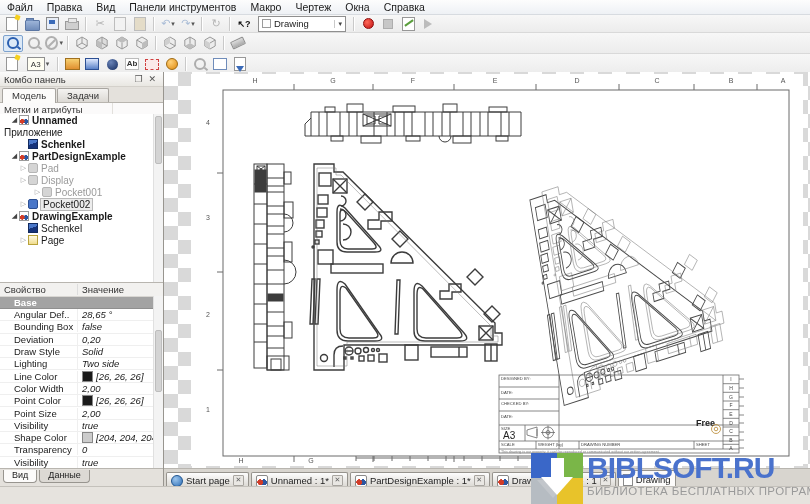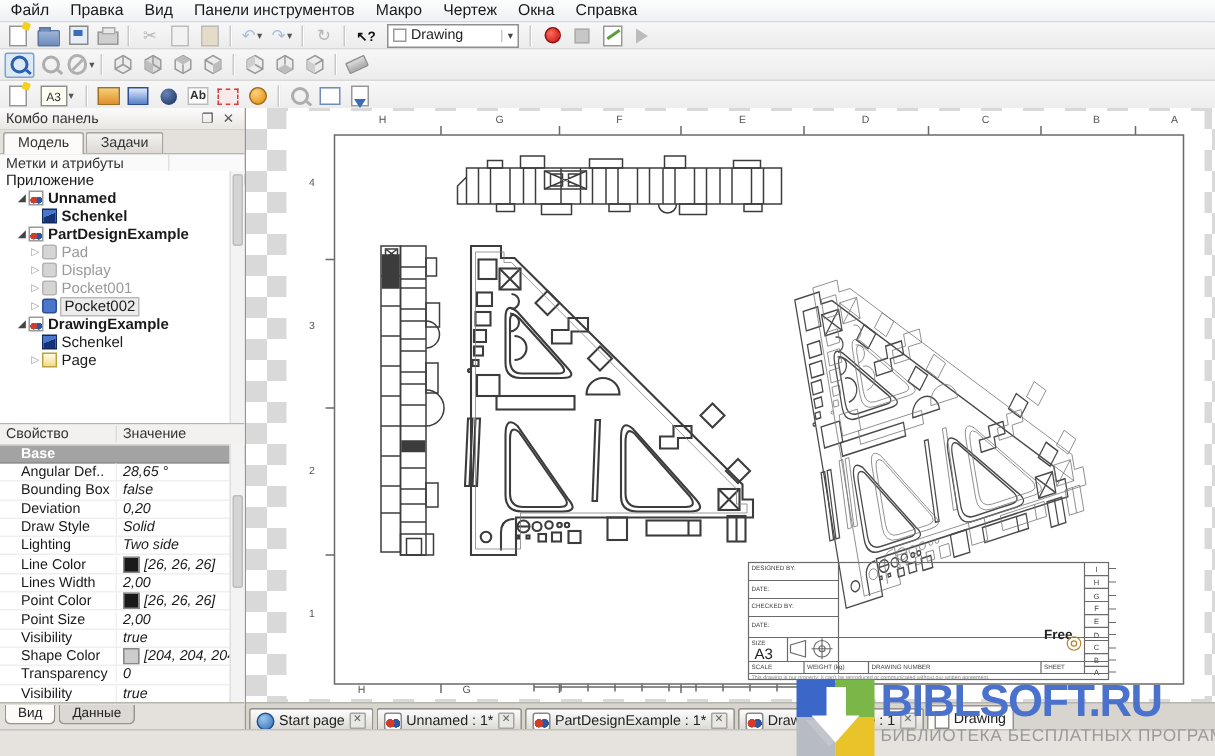--- a/index.html
+++ b/index.html
@@ -322,48 +322,48 @@
   </div>
   <div class="dock-tabs">
     <span class="dtab active">Модель</span>
     <span class="dtab">Задачи</span>
   </div>
   <div class="tree-header">
       <span>Метки и атрибуты</span>
     </div>
 
   <div class="tree">
-    <div class="trow" style="padding-left:4px">
-        <span class="tlabel">Приложение</span>
-      </div>
     <div class="trow" style="padding-left:10px">
         <span class="exp">◢</span>
         <span class="tico doc"></span>
         <span class="tlabel bold">Unnamed</span>
       </div>
+    <div class="trow" style="padding-left:4px">
+        <span class="tlabel">Приложение</span>
+      </div>
     <div class="trow" style="padding-left:28px">
         <span class="tico cube"></span>
         <span class="tlabel bold">Schenkel</span>
       </div>
     <div class="trow" style="padding-left:10px">
         <span class="exp">◢</span>
         <span class="tico doc"></span>
         <span class="tlabel bold">PartDesignExample</span>
       </div>
     <div class="trow" style="padding-left:19px">
         <span class="exp hollow">▷</span>
         <span class="tico feat"></span>
         <span class="tlabel dim">Pad</span>
       </div>
     <div class="trow" style="padding-left:19px">
         <span class="exp hollow">▷</span>
         <span class="tico feat"></span>
         <span class="tlabel dim">Display</span>
       </div>
-    <div class="trow" style="padding-left:19px">
+    <div class="trow" style="padding-left:33px">
         <span class="exp hollow">▷</span>
         <span class="tico feat"></span>
         <span class="tlabel dim">Pocket001</span>
       </div>
     <div class="trow" style="padding-left:19px">
         <span class="exp hollow">▷</span>
         <span class="tico featblue"></span>
         <span class="tlabel selected">Pocket002</span>
       </div>
     <div class="trow" style="padding-left:10px">
@@ -424,21 +424,21 @@
         </span>
       </div>
     <div class="prow">
         <span class="pname">Line Color</span>
         <span class="pval">
           <span class="swatch" style="background:#1a1a1a"></span>
           <i>[26, 26, 26]</i>
         </span>
       </div>
     <div class="prow">
-        <span class="pname">Lines Width</span>
+        <span class="pname">Color Width</span>
         <span class="pval">
           <i>2,00</i>
         </span>
       </div>
     <div class="prow">
         <span class="pname">Point Color</span>
         <span class="pval">
           <span class="swatch" style="background:#1a1a1a"></span>
           <i>[26, 26, 26]</i>
         </span>

